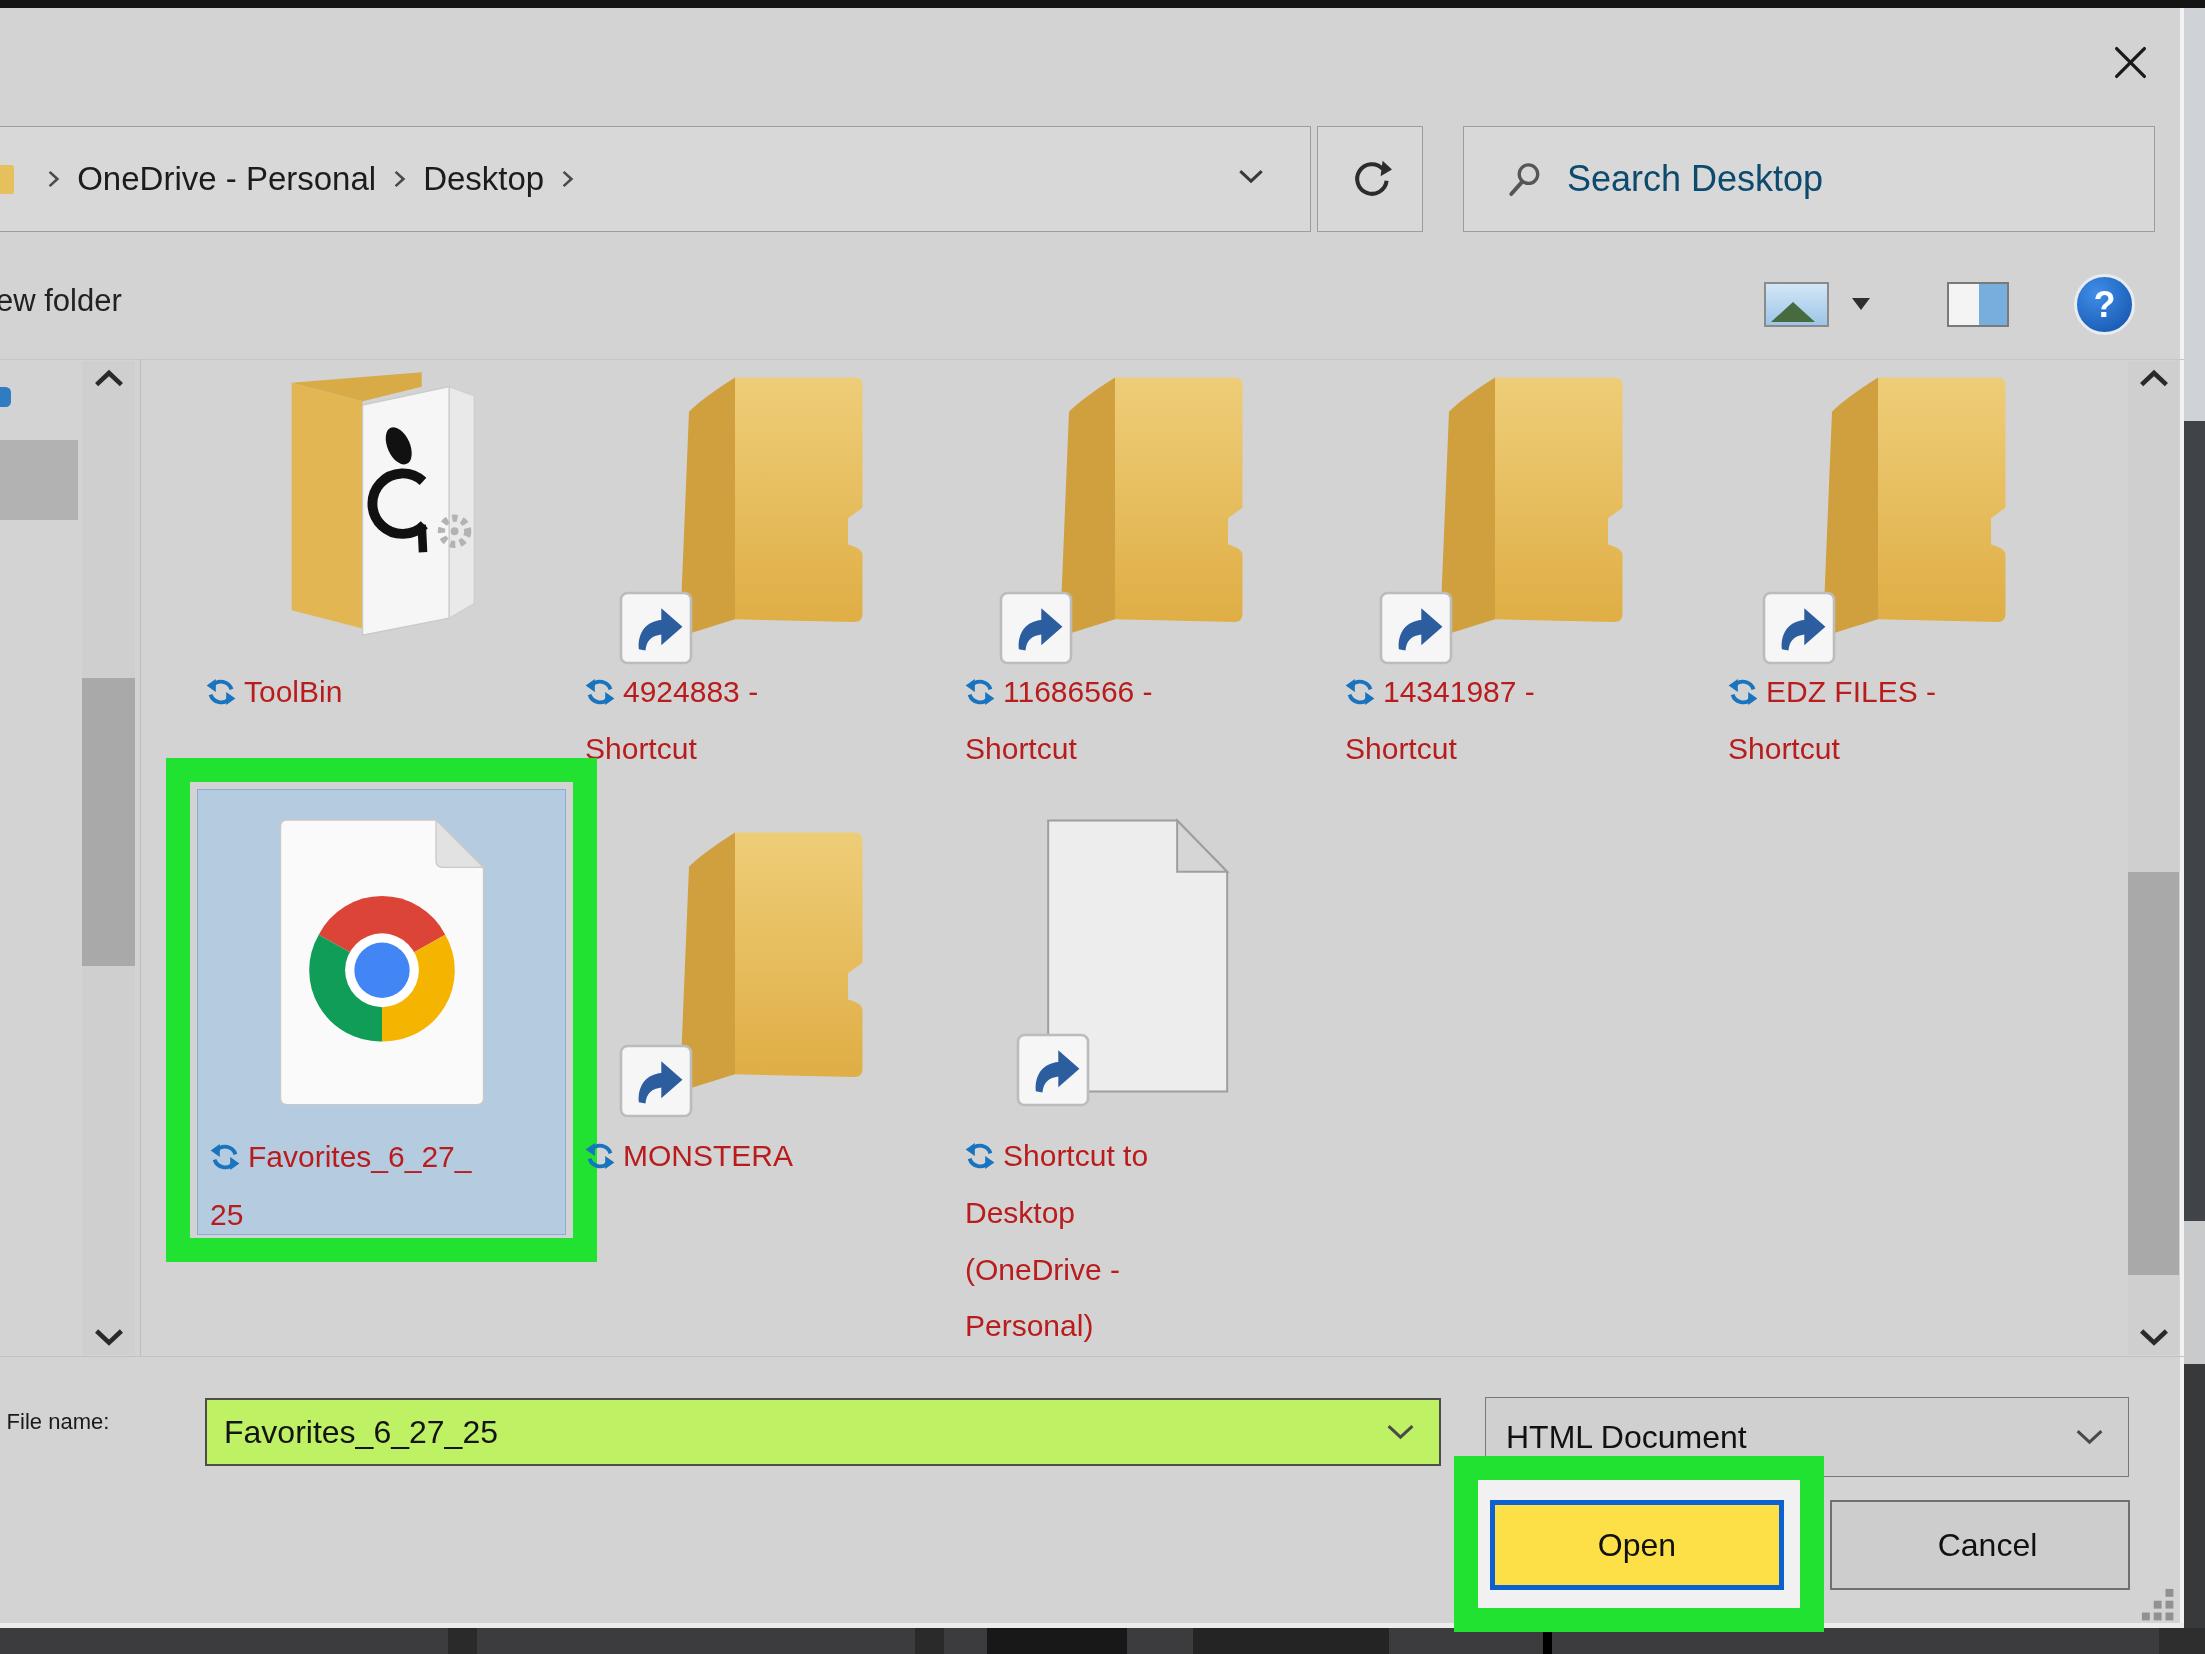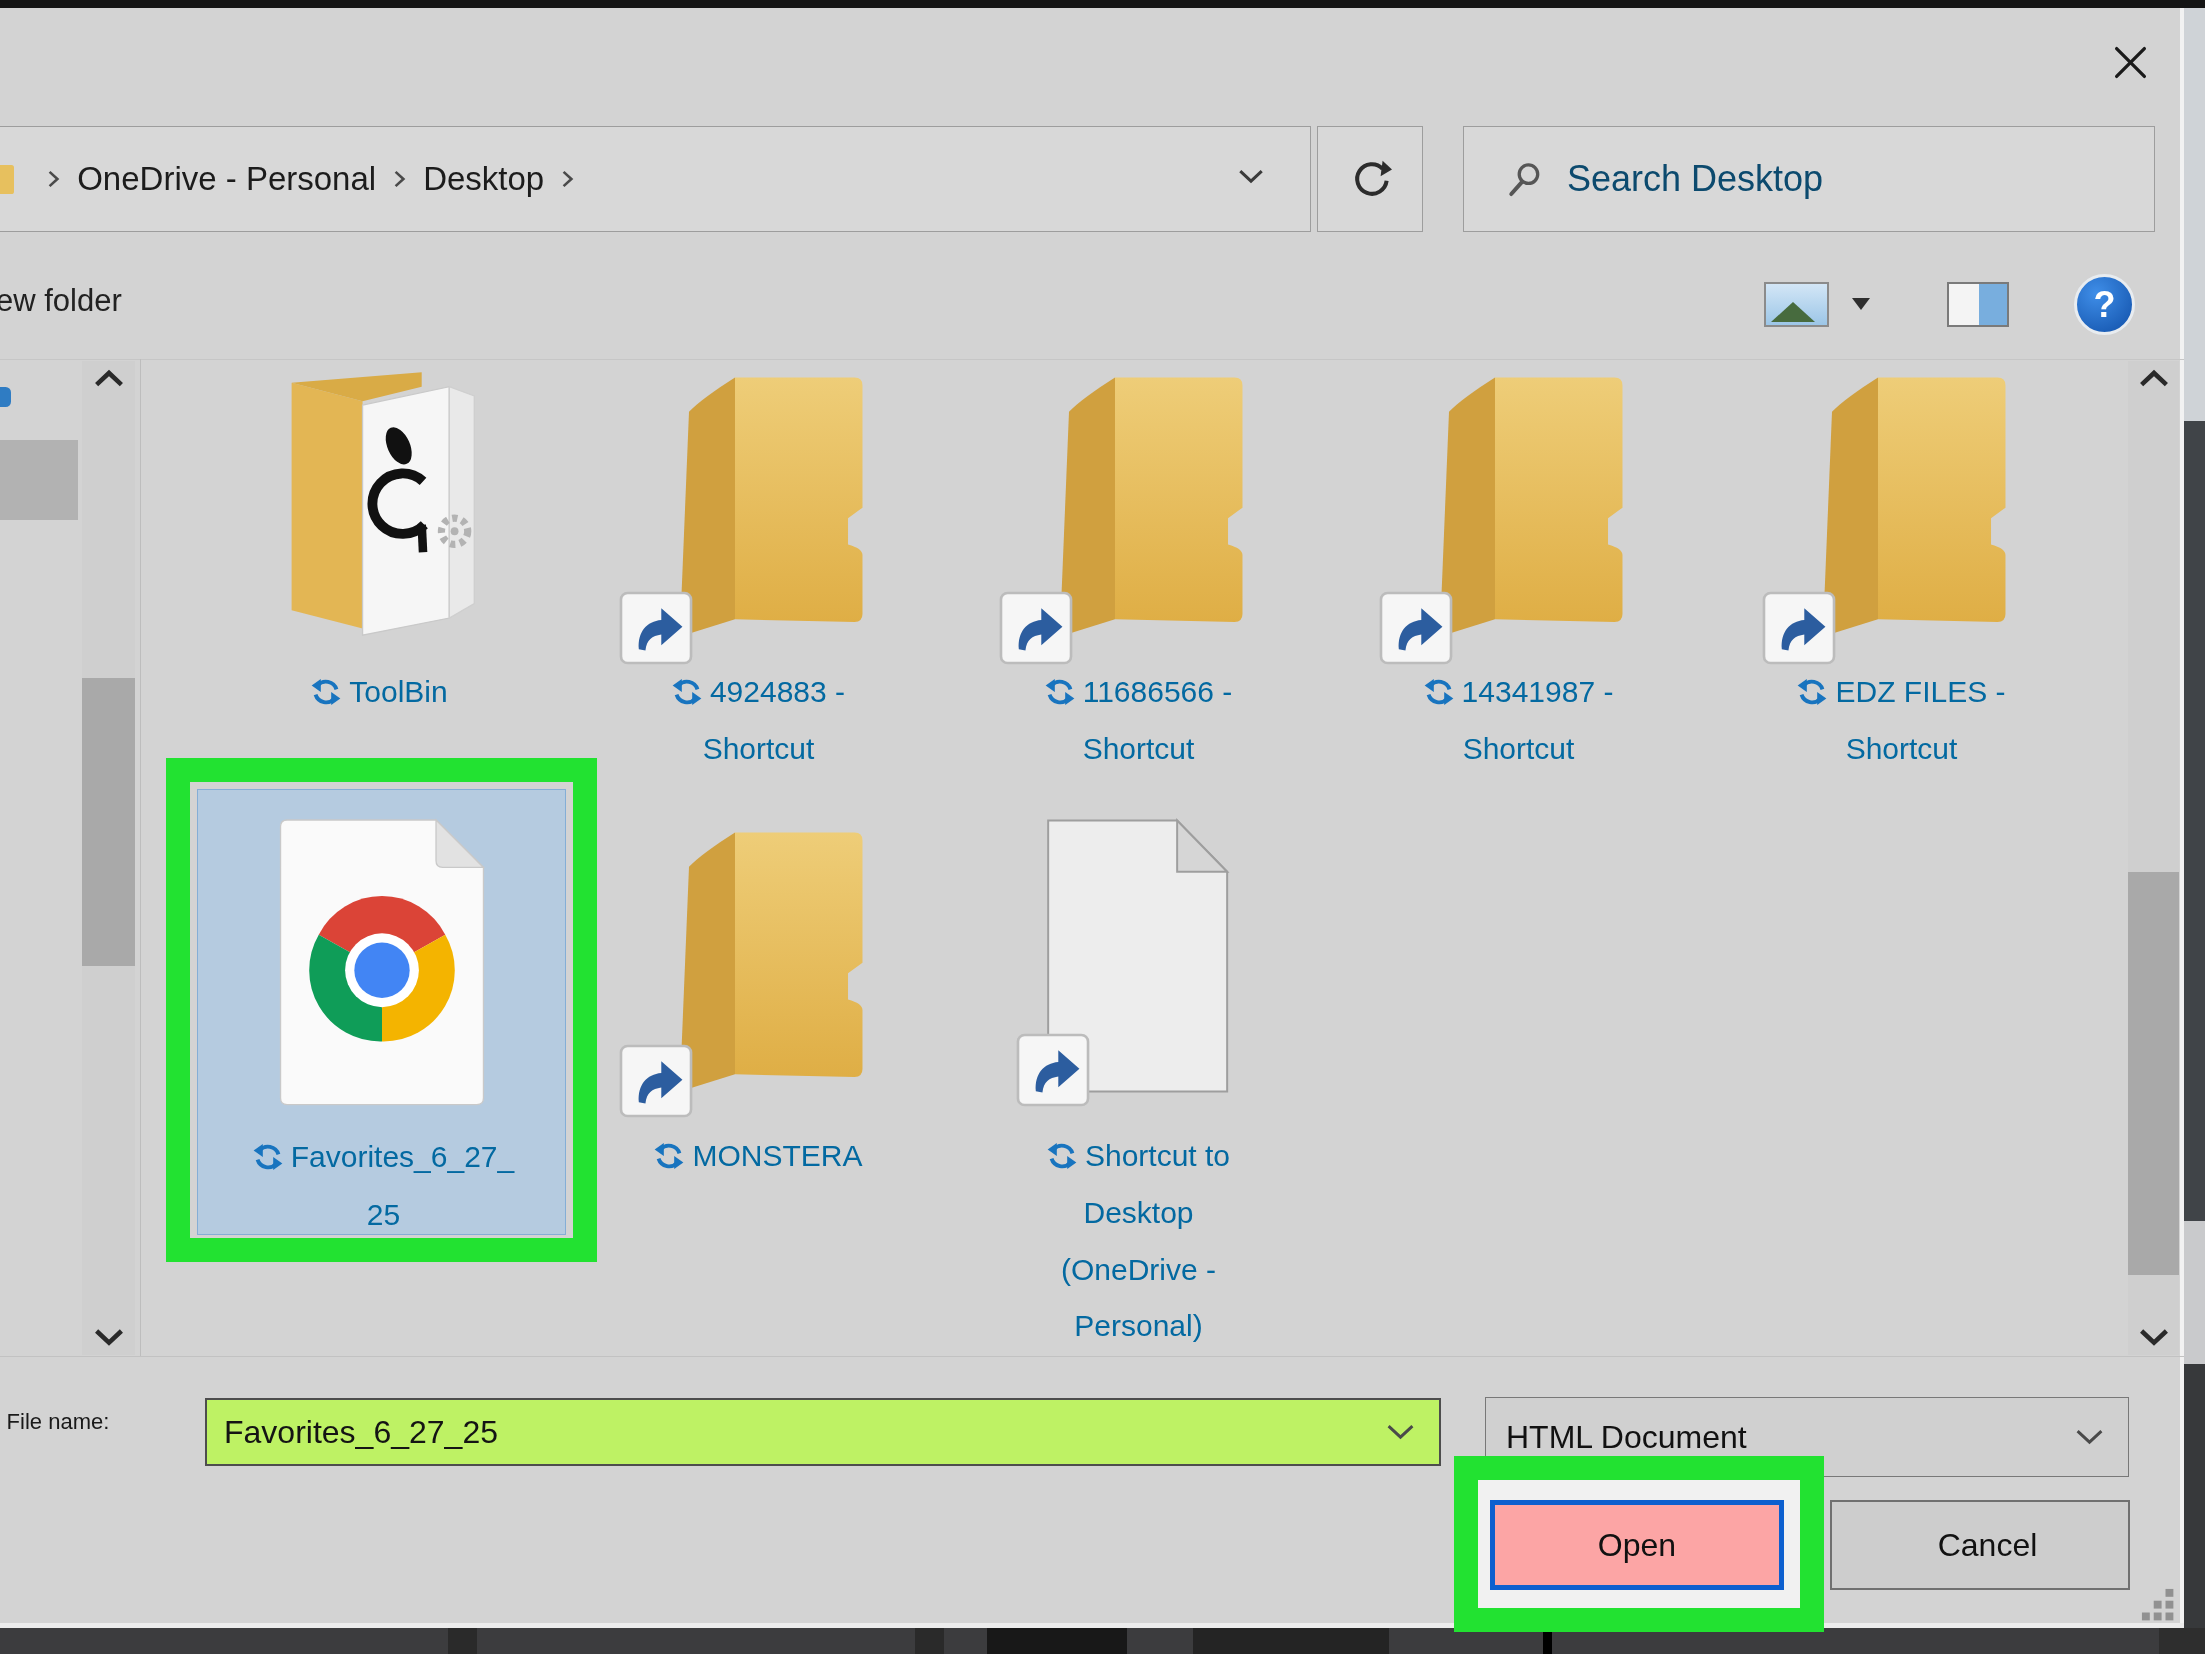--- a/index.html
+++ b/index.html
@@ -47,36 +47,36 @@
   #nav-sel{left:0;top:440px;width:78px;height:80px;background:#b2b2b2;}
   #nav-partial-icon{left:0;top:387px;width:10.5px;height:20px;background:#2f7cc3;border-radius:0 5.3px 5.3px 0;}
   .vline{background:#bdbdbd;}
   .scrollbar{background:#cfcfcf;}
   .sb-thumb{background:#a9a9a9;position:absolute;left:0;width:100%;}
   .sb-arrow{position:absolute;left:50%;transform:translateX(-50%);}
   
   .tile{position:absolute;width:369px;}
   .tile .icon{position:absolute;}
   .tile .badge{position:absolute;width:74px;height:74px;}
-  .label-line{position:absolute;left:1px;width:369px;height:58px;line-height:58px;
-              text-align:center;font-size:30px;color:#0369a1;white-space:nowrap;}
+  .label-line{position:absolute;left:12px;width:369px;height:58px;line-height:58px;
+              font-size:30px;color:#b91c1c;white-space:nowrap;}
   .label-line svg{vertical-align:-5.3px;margin-right:8px;}
   #tile-favorites{background:#b5cbe0;border:1.3px solid #84aed6;box-sizing:border-box;}
   .green-box{position:absolute;border:24px solid #22e231;box-sizing:border-box;}
   
   #filename-label{left:6.6px;top:1409px;font-size:22px;color:#1a1a1a;}
   #filename-combo{left:205px;top:1398px;width:1236px;height:68px;background:#bef264;
                   border:2px solid #4d4d4d;box-sizing:border-box;display:flex;align-items:center;}
   #filename-combo span{font-size:32px;margin-left:17px;color:#141414;}
   #filetype-combo{left:1485px;top:1397px;width:644px;height:80px;background:#d0d0d0;
                   border:1.3px solid #787878;box-sizing:border-box;display:flex;align-items:center;}
   #filetype-combo span{font-size:32px;margin-left:20px;color:#111;}
   .combo-chev{position:absolute;right:24px;top:50%;transform:translateY(-50%);}
   #open-green{left:1454px;top:1456px;width:370px;height:176px;background:#f1f1f1;}
-  #open-btn{position:absolute;left:12px;top:20px;width:294px;height:90px;background:#fca5a5;
+  #open-btn{position:absolute;left:12px;top:20px;width:294px;height:90px;background:#fde047;
             border:5.3px solid #0d60cf;box-sizing:border-box;display:flex;align-items:center;justify-content:center;}
   #open-btn span{font-size:32px;color:#111;}
   #cancel-btn{left:1830px;top:1500px;width:300px;height:90px;background:#cdcdcd;border:2px solid #707070;
             box-sizing:border-box;display:flex;align-items:center;justify-content:center;padding-left:15px;}
   #cancel-btn span{font-size:32px;color:#111;}
   #grip{left:2138px;top:1585px;}
 </style>
 </head>
 <body>
 

